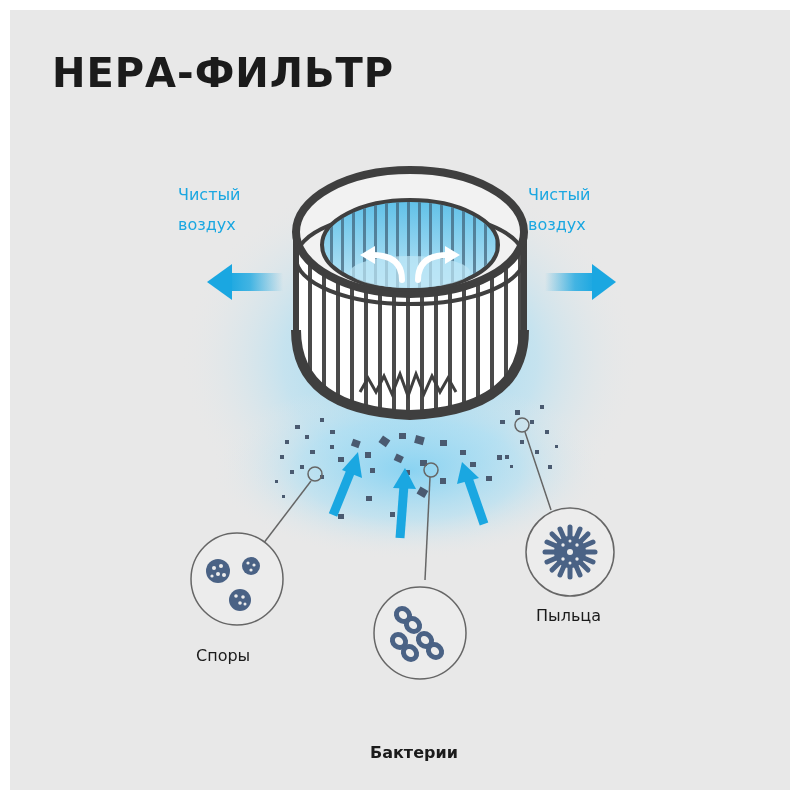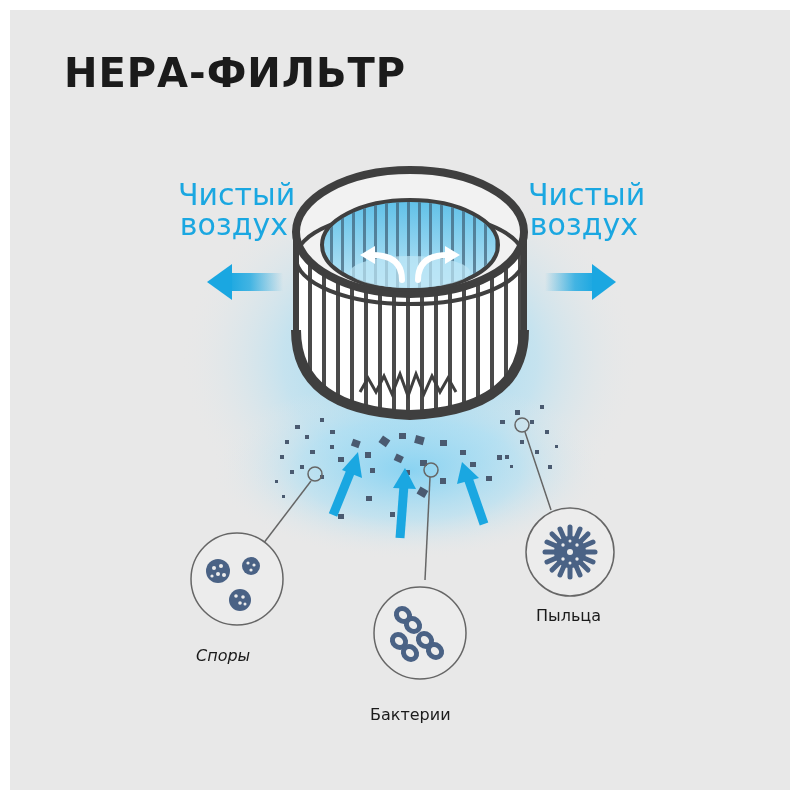--- a/index.html
+++ b/index.html
@@ -2,36 +2,36 @@
 <html><head>
 <meta charset="utf-8">
 <style>
   html, body { margin: 0; padding: 0; background: #ffffff; }
   body { width: 800px; height: 800px; position: relative; overflow: hidden; font-family: "Liberation Sans", sans-serif; }
   .panel {
     position: absolute; left: 10px; top: 10px; width: 780px; height: 780px;
     background: #e8e8e8;
   }
   .title {
-    position: absolute; left: 64px; top: 50px;
+    position: absolute; left: 52px; top: 50px;
     font-family: "DejaVu Sans", sans-serif; font-weight: bold;
     font-size: 40px; letter-spacing: 1px; color: #1b1b1b;
   }
   .clean-label {
-    position: absolute; color: #1aa7e1; font-size: 30px; line-height: 30px;
-    text-align: right; font-family: "DejaVu Sans", sans-serif;
+    position: absolute; color: #1aa7e1; font-size: 16px; line-height: 30px;
+    text-align: left; font-family: "DejaVu Sans", sans-serif;
   }
   .clean-left { left: 178px; top: 180px; width: 110px; }
   .clean-right { left: 528px; top: 180px; width: 110px; }
   .particle-label {
     position: absolute; color: #1b1b1b; font-size: 16px; line-height: 31px;
     font-family: "DejaVu Sans", sans-serif;
   }
-  .lbl-spores { left: 196px; top: 640px; font-style: italic; }
-  .lbl-bacteria { left: 370px; top: 699px; }
+  .lbl-spores { left: 196px; top: 640px; }
+  .lbl-bacteria { left: 370px; top: 737px; font-weight: bold; }
   .lbl-pollen { left: 536px; top: 600px; }
   svg.art { position: absolute; left: 0; top: 0; }
 </style>
 </head>
 <body>
 
 <div class="panel"></div>
 
 <svg class="art" width="800" height="800" viewBox="0 0 800 800">
   <defs>

